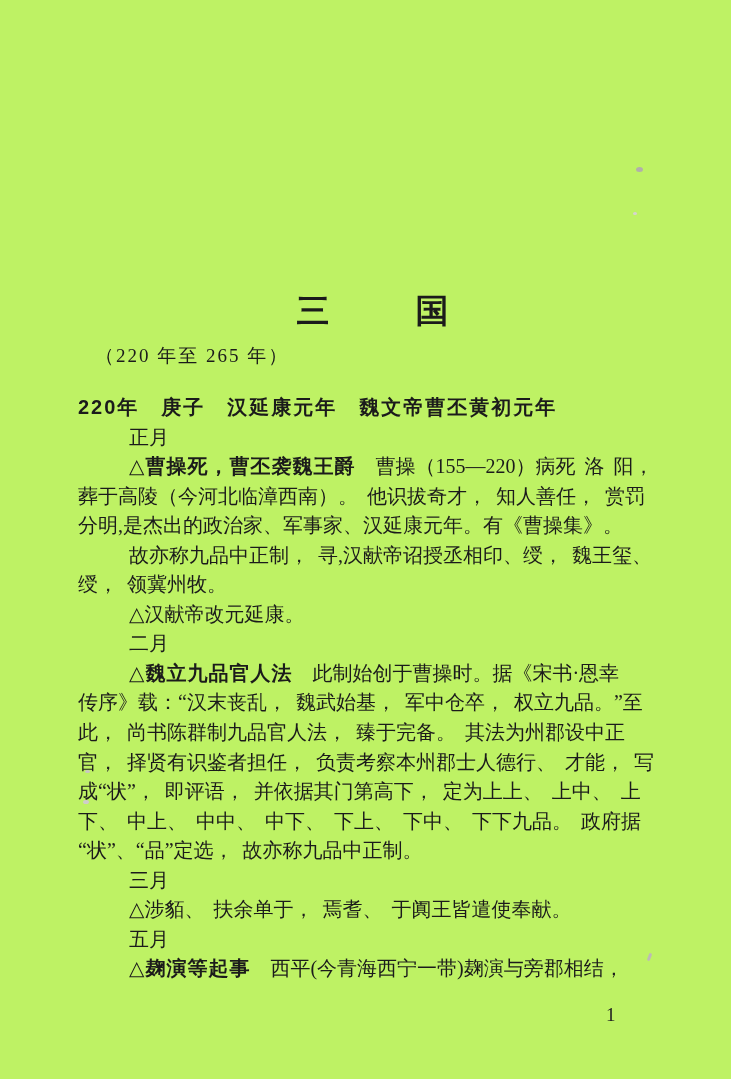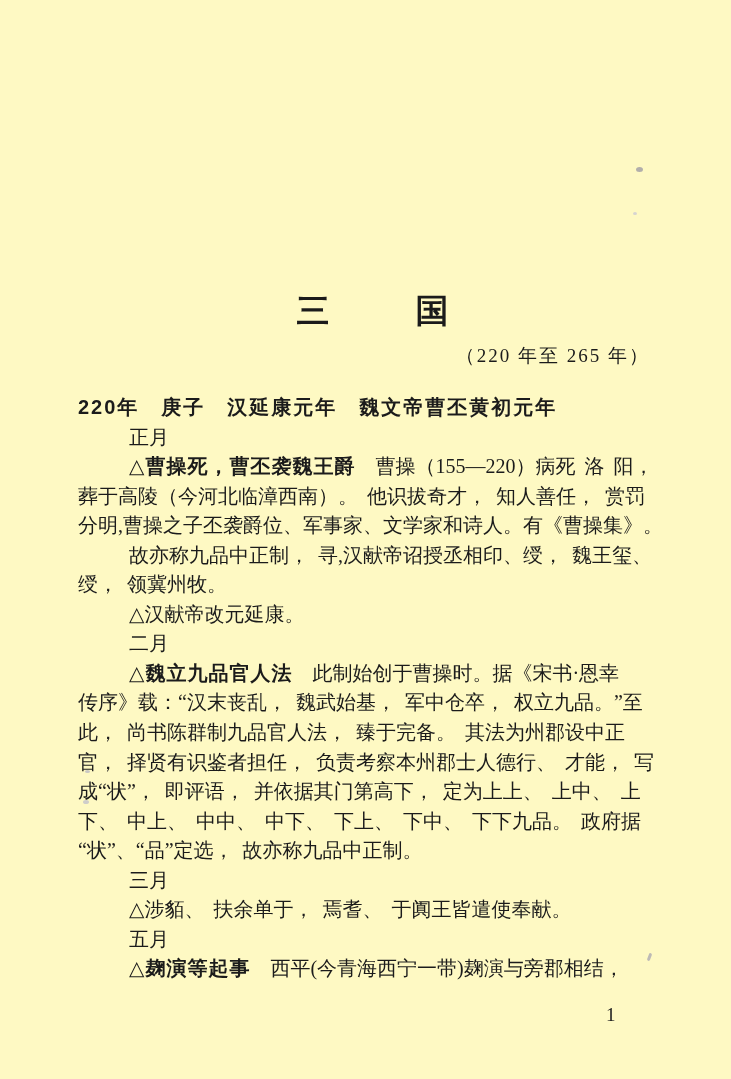--- a/index.html
+++ b/index.html
@@ -4,21 +4,21 @@
 <style>
   html, body {
     margin: 0;
     padding: 0;
     background: #ffffff;
   }
   .page {
     position: relative;
     width: 731px;
     height: 1079px;
-    background: #fef9c3;
+    background: #bef264;
     overflow: hidden;
     color: #1b1b1b;
   }
   
   .title {
     position: absolute;
     top: 291px;
     left: 95px;
     width: 555px;
     text-align: center;
@@ -30,21 +30,21 @@
   }
   .title .title-text {
     letter-spacing: 86px;
     padding-left: 86px;
   }
   .subtitle {
     position: absolute;
     top: 343px;
     left: 95px;
     width: 555px;
-    text-align: right;
+    text-align: left;
     font-family: "Liberation Serif", "DejaVu Serif", serif;
     font-size: 19px;
     letter-spacing: 2px;
     line-height: 26px;
     white-space: nowrap;
   }
   
   .content {
     position: absolute;
     top: 393px;
@@ -102,21 +102,21 @@
     <span class="title-text">三国</span>
   </div>
 
   <div class="subtitle">（220 年至 265 年）</div>
 
   <div class="content">
       <div class="line year-line"><span class="hei">220年　庚子　汉延康元年　魏文帝曹丕黄初元年</span></div>
       <div class="line indent"><span class="song">正月</span></div>
       <div class="line indent"><span class="hei">△曹操死，曹丕袭魏王爵</span><span class="song">　曹操（155—220）病死 洛 阳，</span></div>
       <div class="line"><span class="song">葬于高陵（今河北临漳西南）。 他识拔奇才， 知人善任， 赏罚</span></div>
-      <div class="line"><span class="song">分明,曹操之子丕袭爵位、军事家、文学家和诗人。有《曹操集》。</span></div>
+      <div class="line"><span class="song">分明,是杰出的政治家、军事家、汉延康元年。有《曹操集》。</span></div>
       <div class="line indent"><span class="song">故亦称九品中正制， 寻,汉献帝诏授丞相印、绶， 魏王玺、</span></div>
       <div class="line"><span class="song">绶， 领冀州牧。</span></div>
       <div class="line indent"><span class="song">△汉献帝改元延康。</span></div>
       <div class="line indent"><span class="song">二月</span></div>
       <div class="line indent"><span class="hei">△魏立九品官人法</span><span class="song">　此制始创于曹操时。据《宋书·恩幸</span></div>
       <div class="line"><span class="song">传序》载：“汉末丧乱， 魏武始基， 军中仓卒， 权立九品。”至</span></div>
       <div class="line"><span class="song">此， 尚书陈群制九品官人法， 臻于完备。 其法为州郡设中正</span></div>
       <div class="line"><span class="song">官， 择贤有识鉴者担任， 负责考察本州郡士人德行、 才能， 写</span></div>
       <div class="line"><span class="song">成“状”， 即评语， 并依据其门第高下， 定为上上、 上中、 上</span></div>
       <div class="line"><span class="song">下、 中上、 中中、 中下、 下上、 下中、 下下九品。 政府据</span></div>

